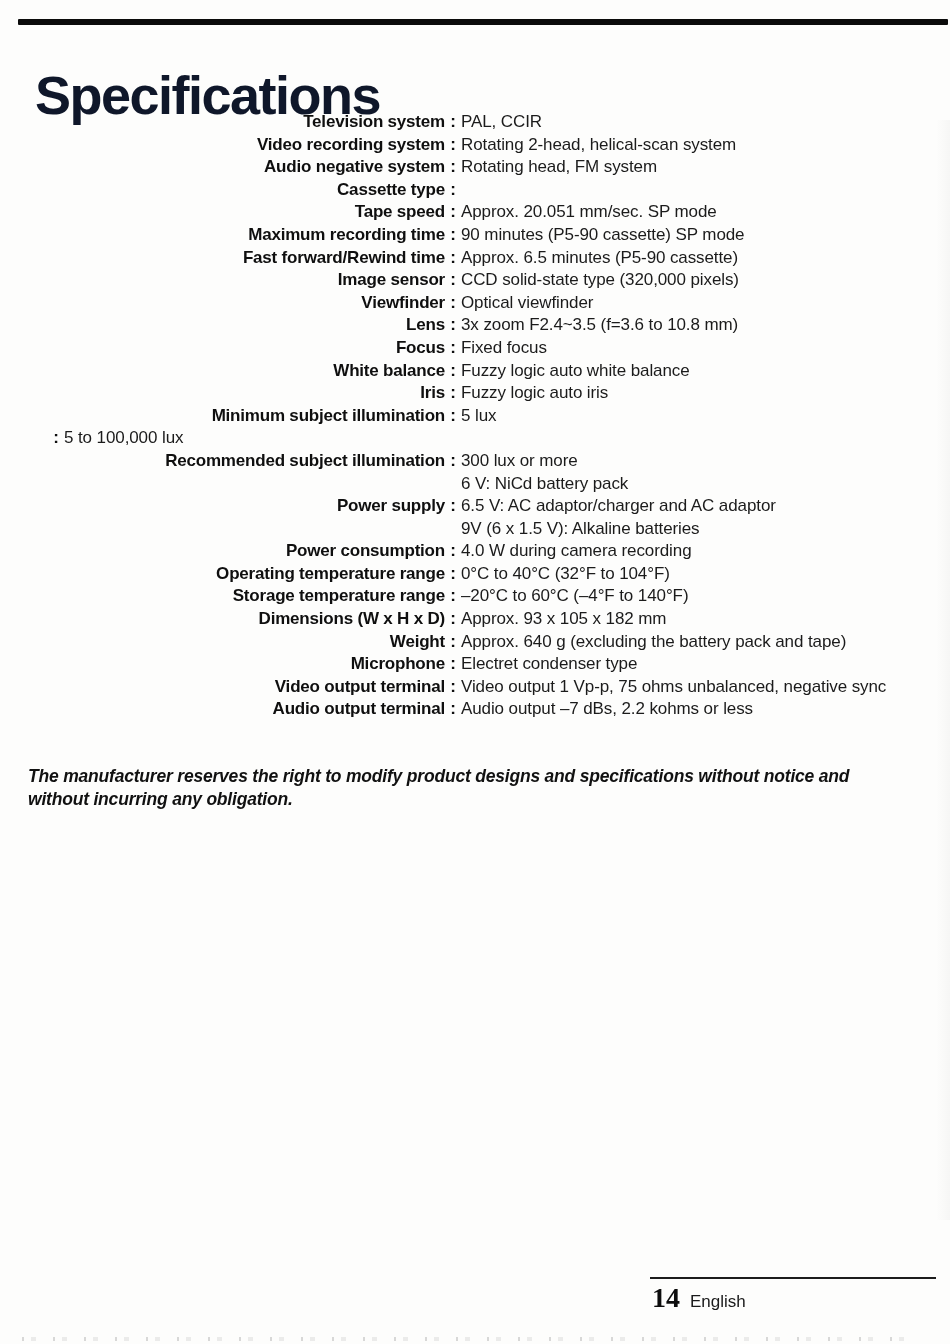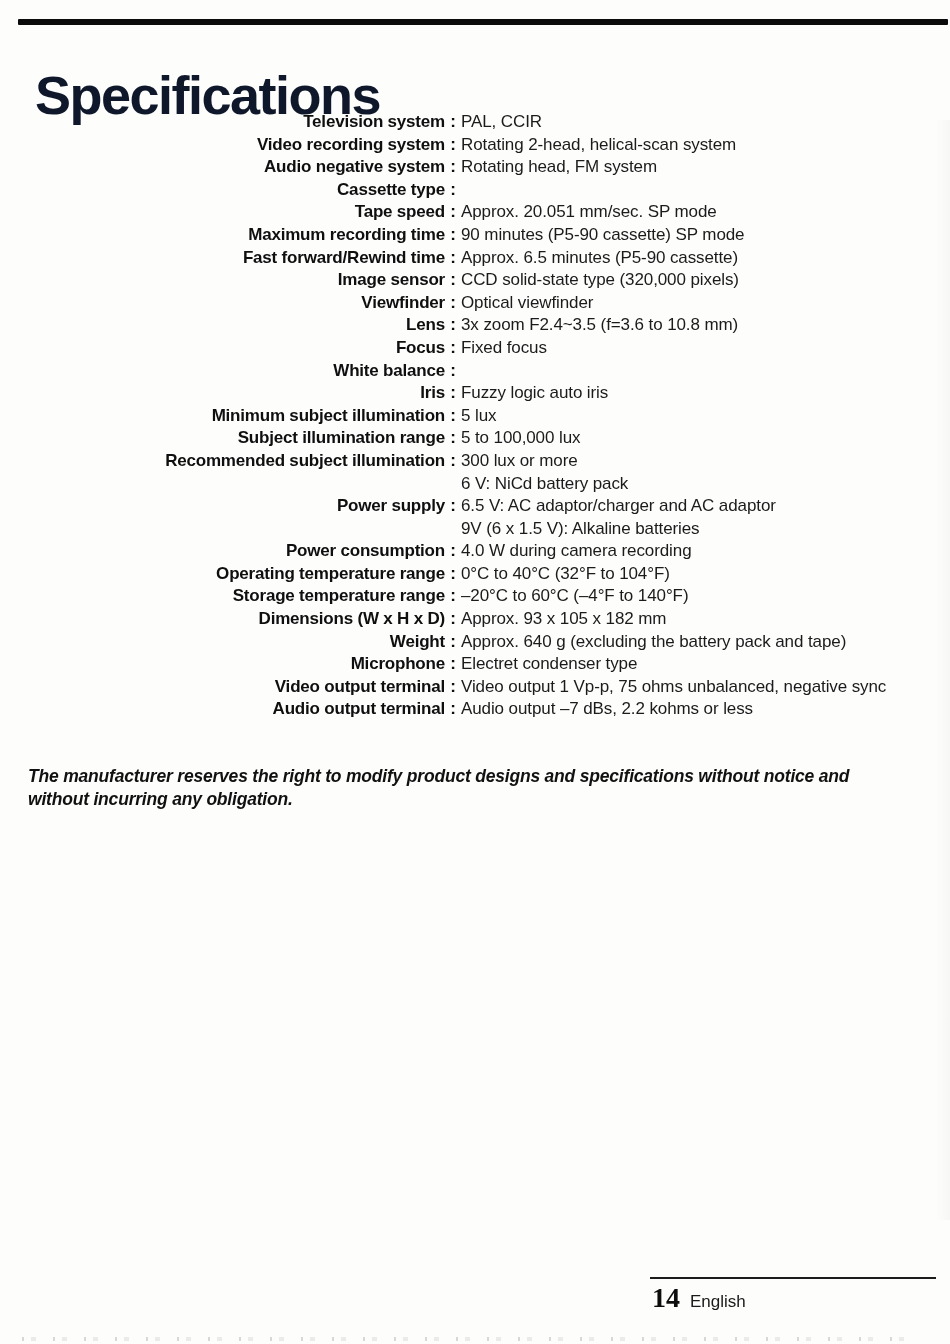--- a/index.html
+++ b/index.html
@@ -134,37 +134,39 @@
     <div class="spec-row">
       <div class="spec-label">Focus</div>
       <div class="spec-colon">:</div>
       <div class="spec-value">
         <div class="spec-line">Fixed focus</div>
       </div>
     </div>
     <div class="spec-row">
       <div class="spec-label">White balance</div>
       <div class="spec-colon">:</div>
+      <div class="spec-value">
+        <div class="spec-line">Fuzzy logic auto white balance</div>
+      </div>
     </div>
     <div class="spec-row">
       <div class="spec-label">Iris</div>
       <div class="spec-colon">:</div>
       <div class="spec-value">
         <div class="spec-line">Fuzzy logic auto iris</div>
       </div>
     </div>
     <div class="spec-row">
       <div class="spec-label">Minimum subject illumination</div>
       <div class="spec-colon">:</div>
       <div class="spec-value">
         <div class="spec-line">5 lux</div>
       </div>
     </div>
     <div class="spec-row">
-      <div class="spec-label">Subject illumination range</div>
       <div class="spec-colon">:</div>
       <div class="spec-value">
         <div class="spec-line">5 to 100,000 lux</div>
       </div>
     </div>
     <div class="spec-row">
       <div class="spec-label">Recommended subject illumination</div>
       <div class="spec-colon">:</div>
       <div class="spec-value">
         <div class="spec-line">300 lux or more</div>

